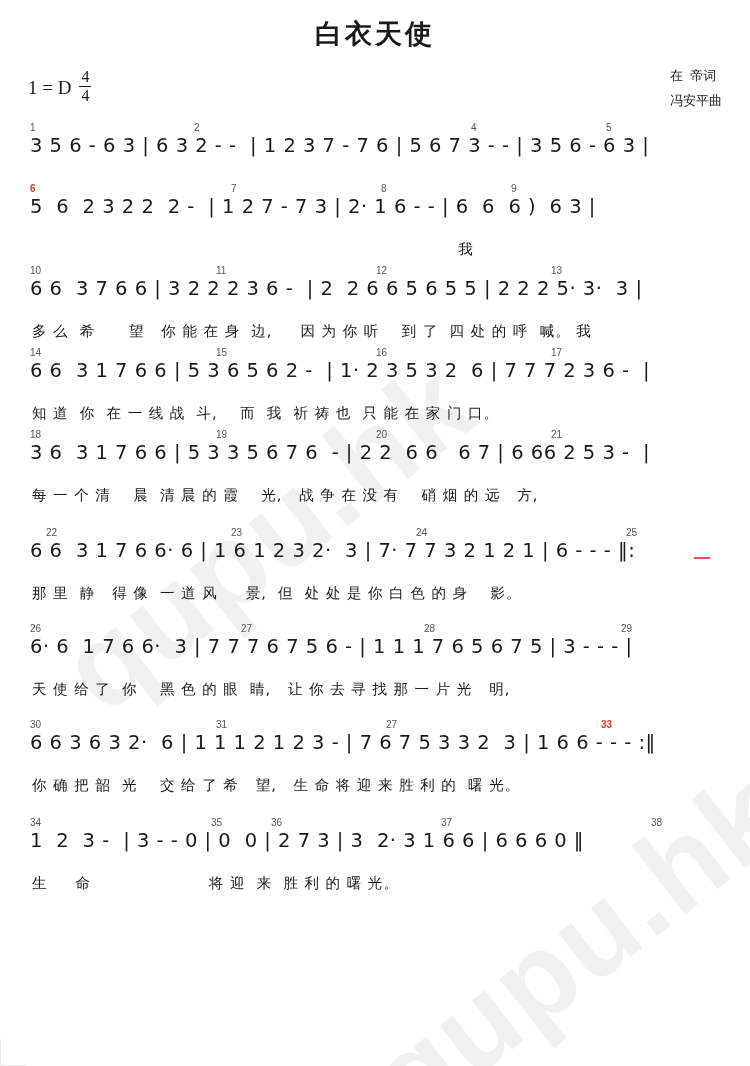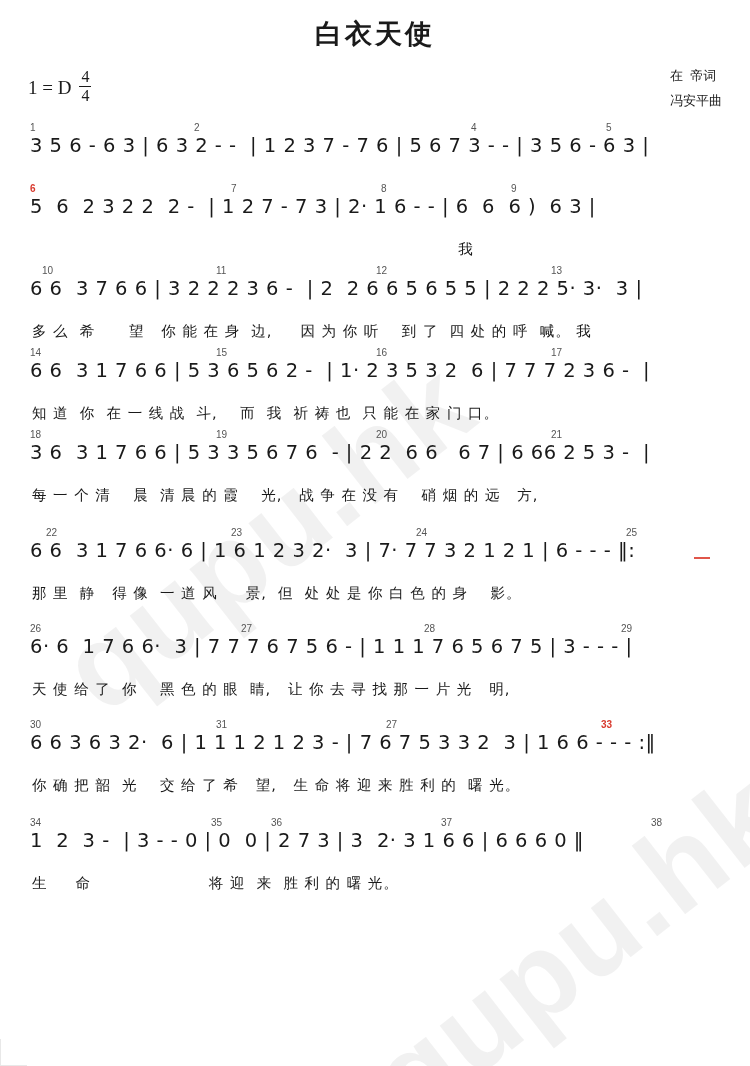--- a/index.html
+++ b/index.html
@@ -219,21 +219,21 @@
         <span class="barnum" style="left:485px">9</span>
       </div>
       <div class="staffline">
         <span class="notes">5  6  2 3 2 2  2 -  | 1 2 7 - 7 3 | 2· 1 6 - - | 6  6  6 )  6 3 |</span>
       </div>
       <div class="lyrics">                                                                            我</div>
     </div>
 
     <div class="system">
       <div class="barnums">
-        <span class="barnum" style="left:16px">10</span>
+        <span class="barnum" style="left:4px">10</span>
         <span class="barnum" style="left:190px">11</span>
         <span class="barnum" style="left:350px">12</span>
         <span class="barnum" style="left:525px">13</span>
       </div>
       <div class="staffline">
         <span class="notes">6 6  3 7 6 6 | 3 2 2 2 3 6 -  | 2  2 6 6 5 6 5 5 | 2 2 2 5· 3·  3 |</span>
       </div>
       <div class="lyrics">多 么  希      望   你 能 在 身  边,     因 为 你 听    到 了  四 处 的 呼  喊。 我</div>
     </div>
 

